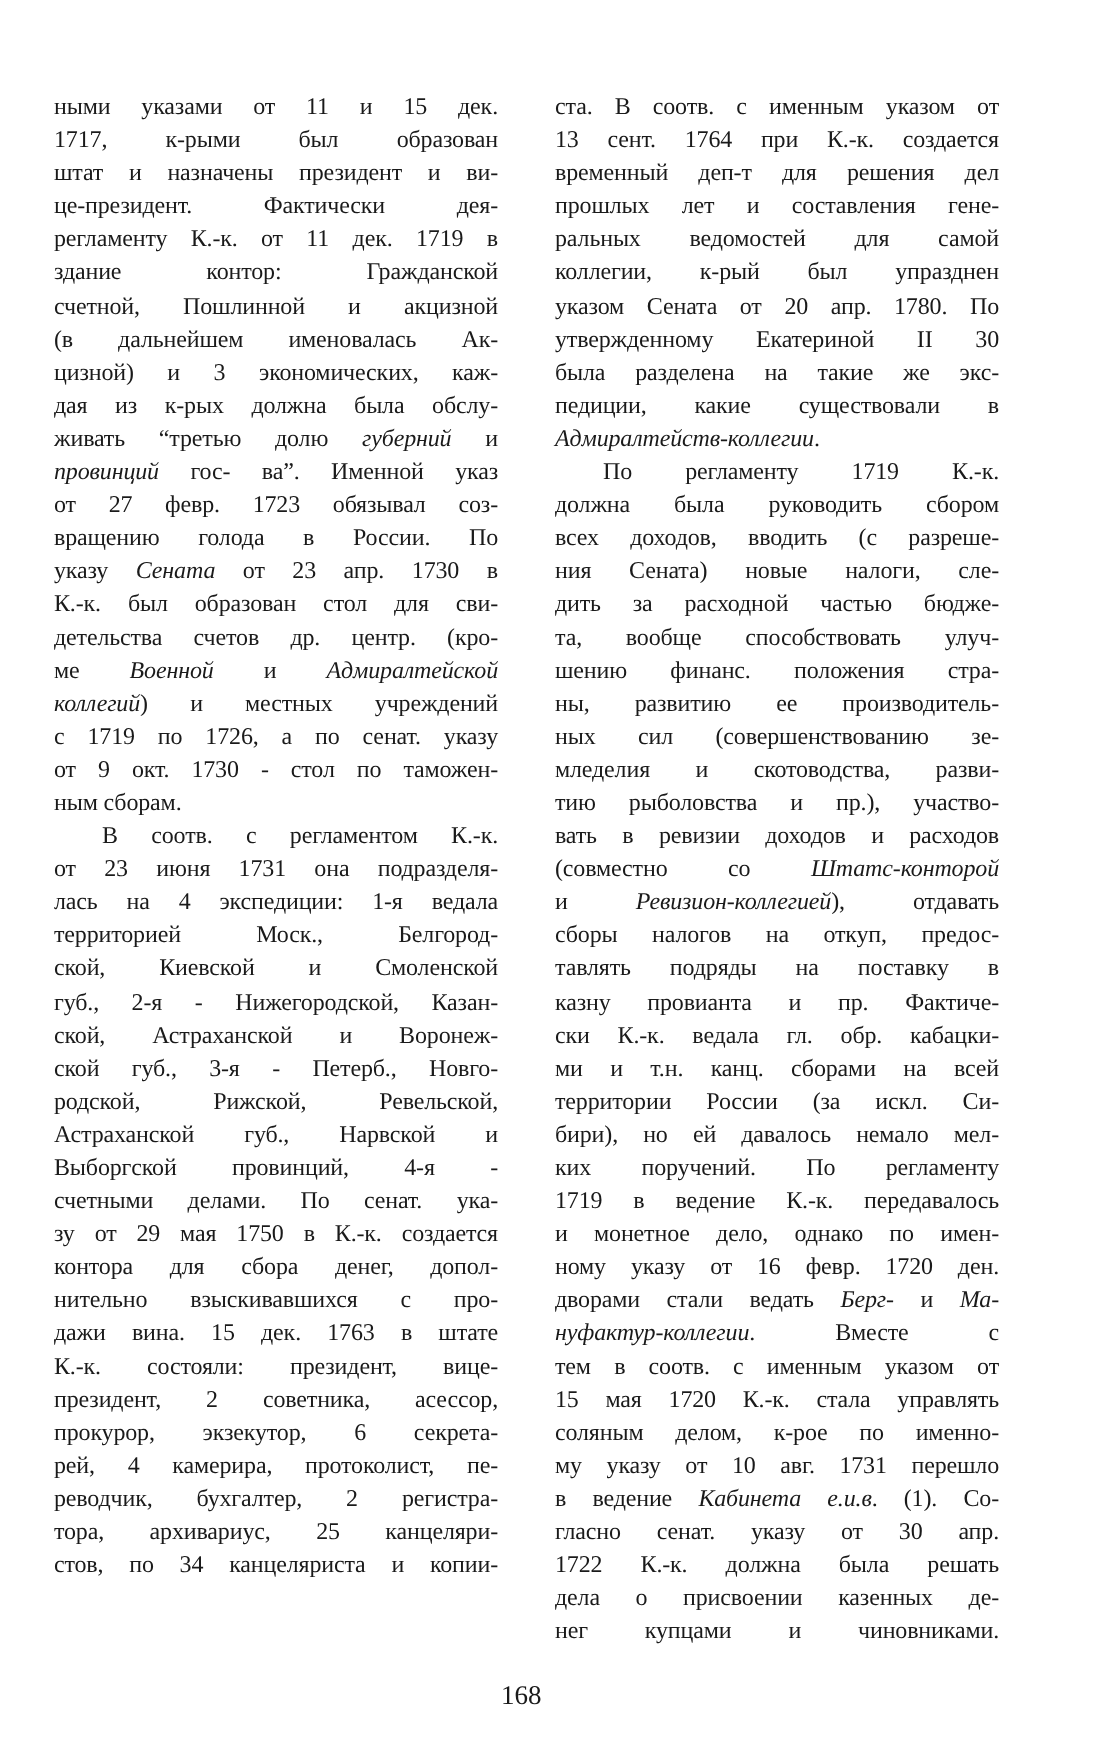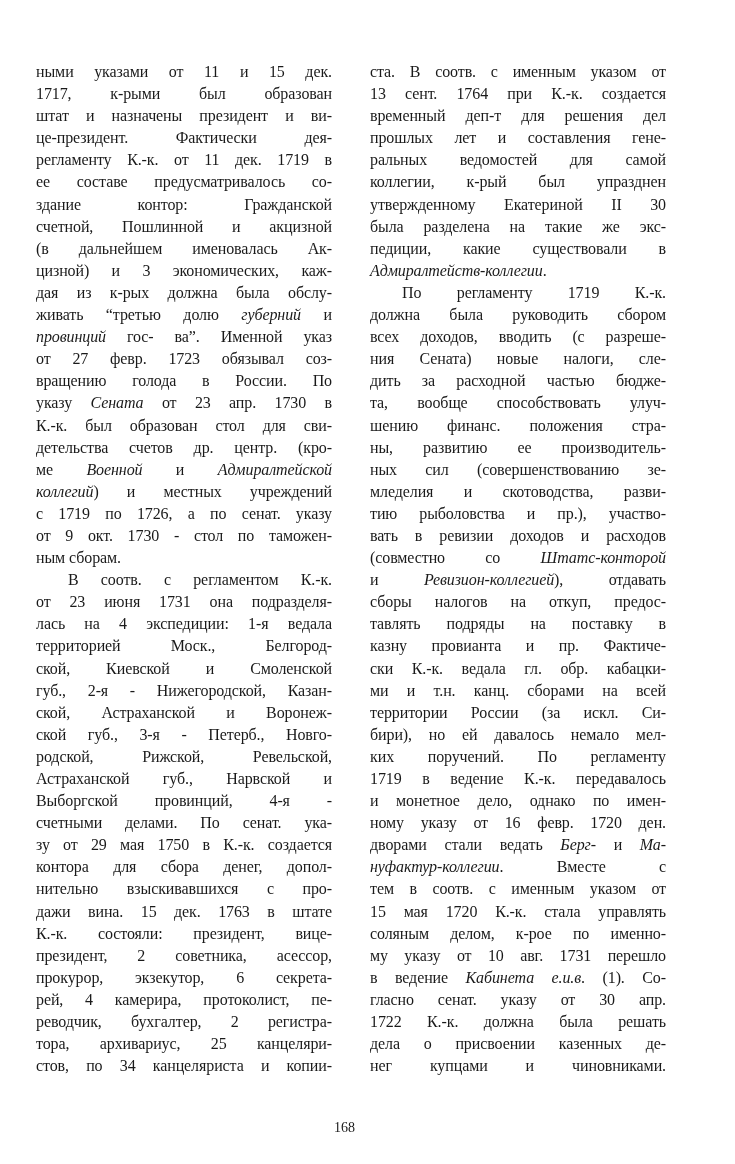--- a/index.html
+++ b/index.html
@@ -44,35 +44,34 @@
     .line.indent {
       padding-left: 32px;
     }
     .it {
       font-style: italic;
     }
     .page-number {
       position: absolute;
       left: 334px;
       top: 1120px;
-      font-size: 14px;
+      font-size: 18px;
       color: #1a1a1a;
     }
   </style>
 </head>
 <body>
 
 <div class="page">
   <div class="column col-left">
       <span class="line"><span>ными указами от 11 и 15 дек.</span></span>
       <span class="line"><span>1717, к-рыми был образован</span></span>
       <span class="line"><span>штат и назначены президент и ви-</span></span>
       <span class="line"><span>це-президент. Фактически дея-</span></span>
       <span class="line"><span>регламенту К.-к. от 11 дек. 1719 в</span></span>
-      <span class="line"><span>ее составе предусматривалось со-</span></span>
       <span class="line"><span>здание контор: Гражданской</span></span>
       <span class="line"><span>счетной, Пошлинной и акцизной</span></span>
       <span class="line"><span>(в дальнейшем именовалась Ак-</span></span>
       <span class="line"><span>цизной) и 3 экономических, каж-</span></span>
       <span class="line"><span>дая из к-рых должна была обслу-</span></span>
       <span class="line"><span>живать “третью долю </span><span class="it">губерний</span><span> и</span></span>
       <span class="line"><span class="it">провинций</span><span> гос- ва”. Именной указ</span></span>
       <span class="line"><span>от 27 февр. 1723 обязывал соз-</span></span>
       <span class="line"><span>вращению голода в России. По</span></span>
       <span class="line"><span>указу </span><span class="it">Сената</span><span> от 23 апр. 1730 в</span></span>
@@ -107,20 +106,21 @@
       <span class="line"><span>тора, архивариус, 25 канцеляри-</span></span>
       <span class="line"><span>стов, по 34 канцеляриста и копии-</span></span>
     </div>
   <div class="column col-right">
       <span class="line"><span>ста. В соотв. с именным указом от</span></span>
       <span class="line"><span>13 сент. 1764 при К.-к. создается</span></span>
       <span class="line"><span>временный деп-т для решения дел</span></span>
       <span class="line"><span>прошлых лет и составления гене-</span></span>
       <span class="line"><span>ральных ведомостей для самой</span></span>
       <span class="line"><span>коллегии, к-рый был упразднен</span></span>
+      <span class="line"><span>указом Сената от 20 апр. 1780. По</span></span>
       <span class="line"><span>утвержденному Екатериной II 30</span></span>
       <span class="line"><span>была разделена на такие же экс-</span></span>
       <span class="line"><span>педиции, какие существовали в</span></span>
       <span class="line last"><span class="it">Адмиралтейств-коллегии</span><span>.</span></span>
       <span class="line indent"><span>По регламенту 1719 К.-к.</span></span>
       <span class="line"><span>должна была руководить сбором</span></span>
       <span class="line"><span>всех доходов, вводить (с разреше-</span></span>
       <span class="line"><span>ния Сената) новые налоги, сле-</span></span>
       <span class="line"><span>дить за расходной частью бюдже-</span></span>
       <span class="line"><span>та, вообще способствовать улуч-</span></span>

